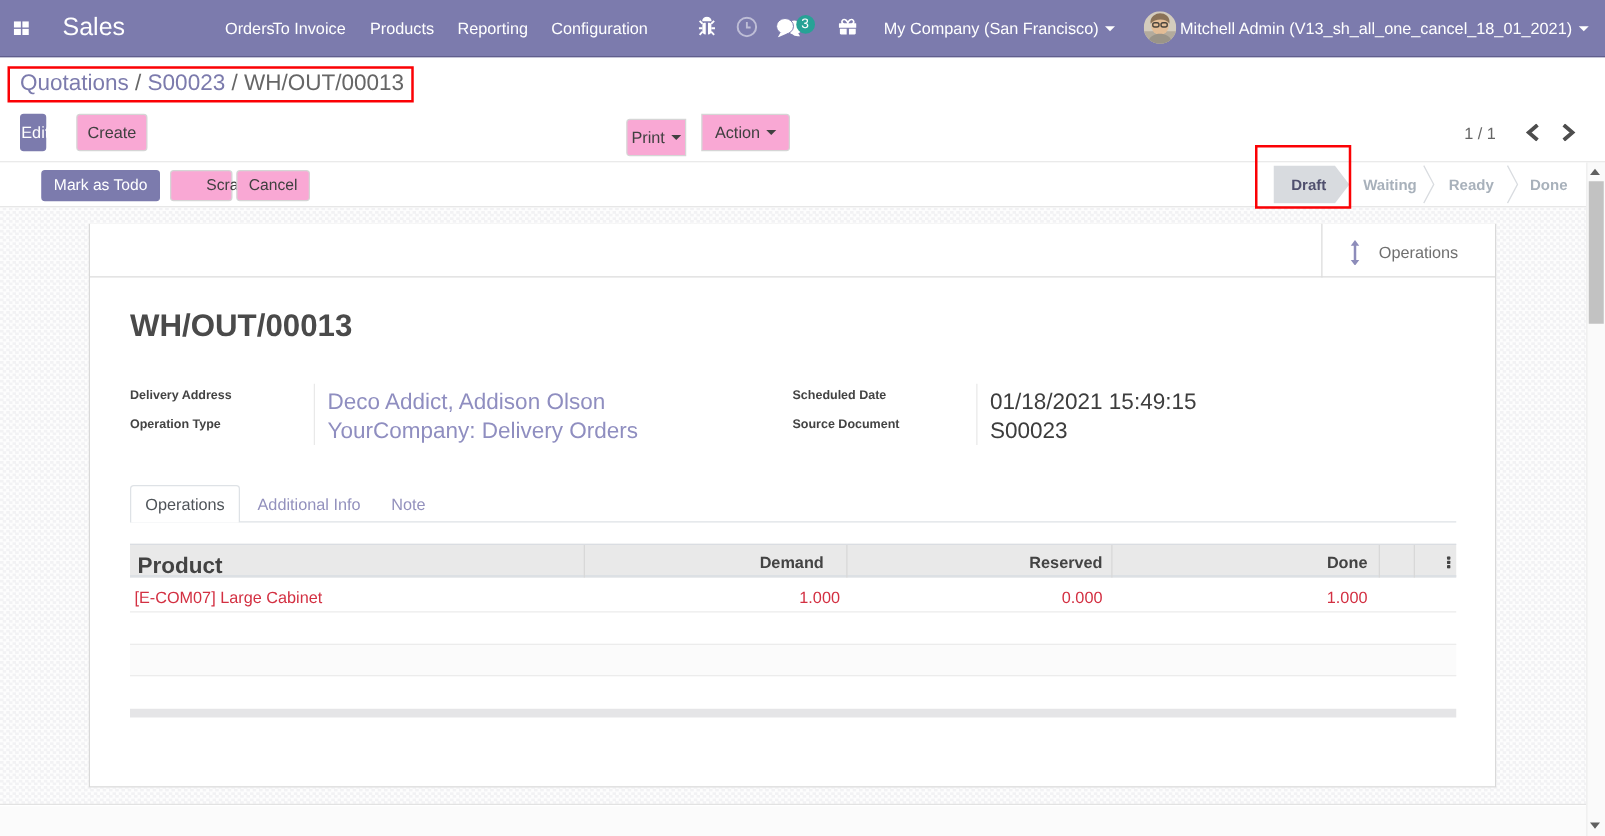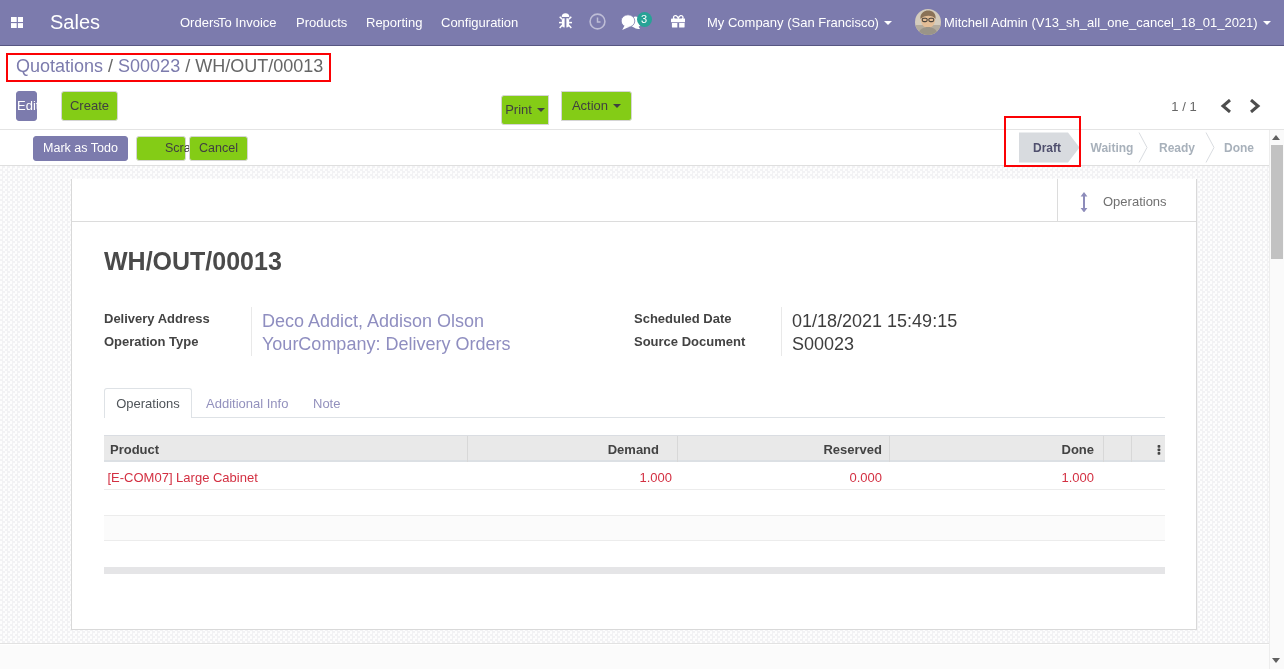--- a/index.html
+++ b/index.html
@@ -7,44 +7,44 @@
 .abs { position:absolute; }
 
 #navbar { left:0; top:0; width:1284px; height:46px; background:#7c7bad; border-bottom:1px solid #575682; }
 .nav-txt { position:absolute; color:#fff; font-size:13px; line-height:46px; height:46px; top:0; white-space:nowrap; }
 
 #cpanel { left:0; top:46px; width:1284px; height:84px; background:#fff; border-bottom:1px solid #e4e4e4; }
 .bc { position:absolute; left:16px; top:56px; font-size:18px; white-space:nowrap; color:#666; }
 .bc a { color:#7c7bad; text-decoration:none; }
 .btn { position:absolute; font-size:13px; text-align:center; border-radius:3px; line-height:28px; height:30px; }
 .btn-primary { background:#7c7bad; color:#fff; border:1px solid #7c7bad; }
-.btn-white { background:#84cc16; color:#404040; border:1px solid #d5d5d5; }
+.btn-white { background:#f9a8d4; color:#404040; border:1px solid #d5d5d5; }
 .caret { display:inline-block; width:0; height:0; border-left:4px solid transparent; border-right:4px solid transparent; border-top:4px solid #404040; vertical-align:middle; margin-left:5px; margin-top:-2px; }
 .caret-w { border-top-color:#fff; }
 
 #statusbar { left:0; top:130px; width:1269px; height:36px; background:#fff; border-bottom:1px solid #dfdfdf; }
 .btn-sm { height:25px; line-height:23px; font-size:12.5px;margin-left:17px; }
 
 #content { left:0; top:166px; width:1269px; height:478px; background-color:#fdfdfd;
   background-image:conic-gradient(#f2f2f4 25%, transparent 0 50%, #f2f2f4 0 75%, transparent 0);
   background-size:5px 5px;
   border-bottom:1px solid #e2e2e2; }
 #below { left:0; top:645px; width:1284px; height:24px; background:#fbfbfb; }
 #sheet { left:71px; top:179px; width:1126px; height:451px; background:#fff; border:1px solid #d9d9d9; }
 
 .redrect { position:absolute; border:2.5px solid #fb0104; background:transparent; }
 
 #sbar { left:1269px; top:130px; width:15px; height:539px; background:#fafafa; border-left:1px solid #ededed; }
 #sthumb { left:1271px; top:145px; width:12px; height:114px; background:#c2c2c2; }
 .sarrow { position:absolute; width:0; height:0; border-left:4px solid transparent; border-right:4px solid transparent; }
 
-.lbl { font-size:13px; font-weight:bold; color:#434343; white-space:nowrap; }
+.lbl { font-size:10px; font-weight:bold; color:#434343; white-space:nowrap; }
 .val { font-size:18px; color:#3d3d3d; white-space:nowrap; }
 .vlink { color:#8f8ec0; }
-.thl { font-size:13px; font-weight:bold; color:#434343; }
+.thl { font-size:18px; font-weight:bold; color:#434343; }
 .thr { font-size:13px; font-weight:bold; color:#434343; text-align:right; }
 .tdr { font-size:13px; color:#d33042; white-space:nowrap; }
 .vsep { top:436px; width:1px; height:26px; background:#d8d8d8; }
 </style>
 </head>
 <body>
 
 <div class="abs" id="navbar"></div>
 <svg class="abs" style="left:10.5px; top:16.5px;" width="12.5" height="11" viewBox="0 0 12.5 11">
   <rect x="0" y="0" width="5.7" height="5" fill="#fff"></rect>

